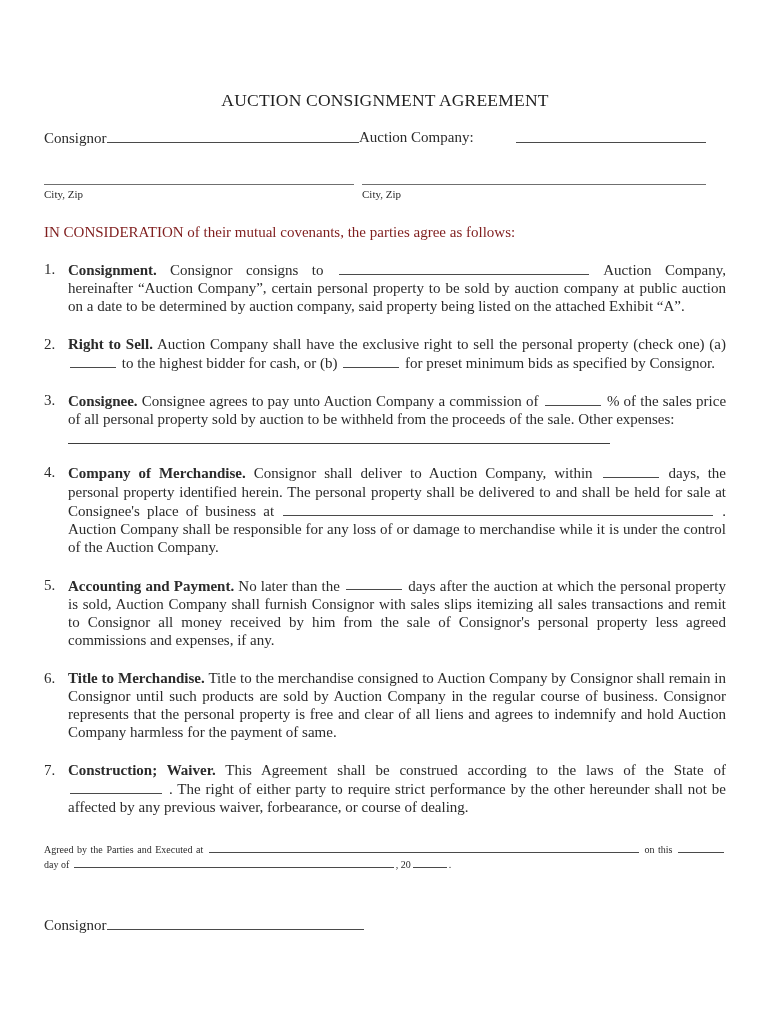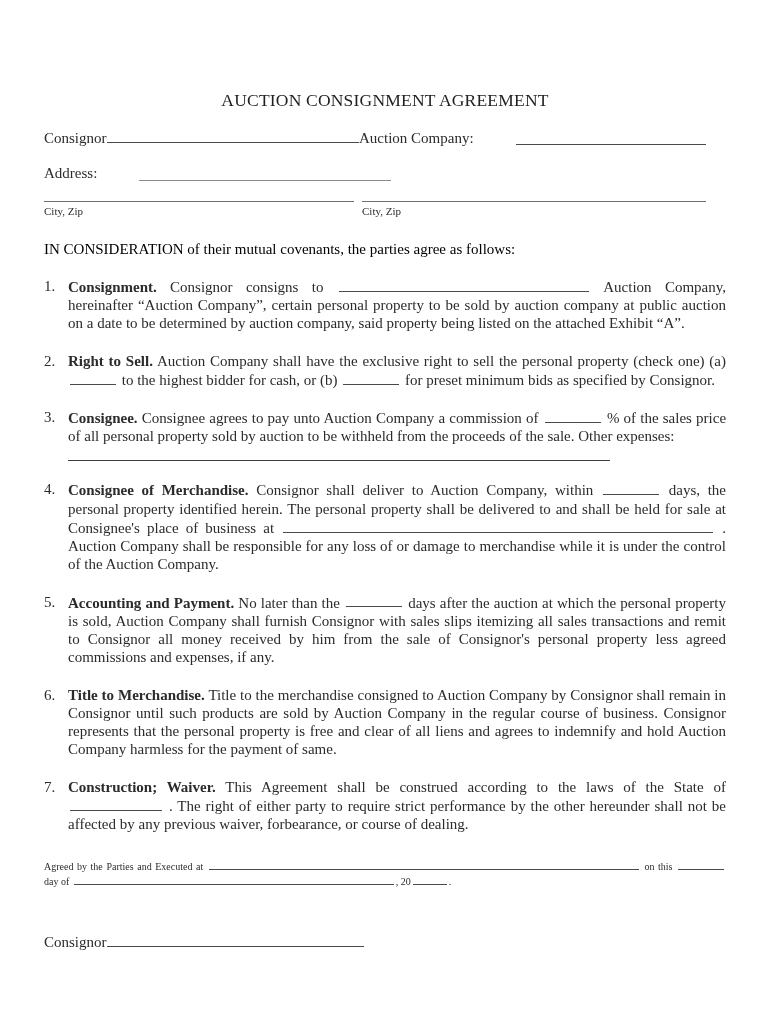--- a/index.html
+++ b/index.html
@@ -39,21 +39,21 @@
     width: 682px;
   }
 
   
   .party-row {
     display: flex;
     width: 100%;
     margin-bottom: 18px;
   }
   .party-col-left  { width: 315px; display: flex; align-items: baseline; }
-  .party-col-right { width: 347px; display: flex; align-items: center; margin-left: 0px; gap: 36px; }
+  .party-col-right { width: 347px; display: flex; align-items: flex-start; margin-left: 0px; gap: 36px; }
   .party-label {
     font-size: 15px;
     white-space: nowrap;
     color: #2b2b2b;
   }
   .rule {
     flex: 1 1 auto;
     border-bottom: 1px solid #4a4a4a;
     height: 13px;
   }
@@ -75,21 +75,21 @@
     margin-top: 3px;
     font-size: 11px;
   }
   .cityzip-left  { width: 318px; }
   .cityzip-right { width: 344px; }
 
   
   .lead {
     font-size: 15px;
     margin-top: 24px;
-    color: #000000;
+    color: #7f1d1d;
   }
   .clause {
     position: relative;
     margin-top: 19px;
     padding-left: 24px;
     font-size: 15px;
     line-height: 1.22;
     text-align: justify;
     text-justify: inter-word;
     color: #2b2b2b;
@@ -160,24 +160,20 @@
         <span class="party-label">Consignor</span>
         <span class="rule"></span>
       </div>
       <div class="party-col-right">
         <span class="party-label">Auction Company:</span>
         <span class="rule gap"></span>
       </div>
     </div>
 
     <div class="party-row">
-      <div class="party-col-right">
-        <span class="party-label">Address:</span>
-        <span class="rule thin gap"></span>
-      </div>
     </div>
 
     <div class="citybar-row">
       <div class="citybar-left"></div>
       <div class="citybar-spacer"></div>
       <div class="citybar-right"></div>
     </div>
 
     <div class="cityzip-row">
       <div class="cityzip-left">City, Zip</div>
@@ -208,21 +204,21 @@
       <span class="num">3.</span>
       <b>Consignee.</b>
       <span>Consignee agrees to pay unto Auction Company a commission of</span>
       <span class="blank b-md"></span>
       <span>% of the sales price of all personal property sold by auction to be withheld from the proceeds of the sale.  Other expenses:</span>
       <div class="fullrule"></div>
     </div>
 
     <div class="clause">
       <span class="num">4.</span>
-      <b>Consignee of Merchandise.</b>
+      <b>Company of Merchandise.</b>
       <span>Consignor shall deliver to Auction Company, within</span>
       <span class="blank b-md"></span>
       <span>days, the personal property identified herein.  The personal property shall be delivered to and shall be held for sale at Consignee's place of business at</span>
       <span class="blank b-wide"></span>
       <span>.  Auction Company shall be responsible for any loss of or damage to merchandise while it is under the control of the Auction Company.</span>
     </div>
 
     <div class="clause">
       <span class="num">5.</span>
       <b>Accounting and Payment.</b>

